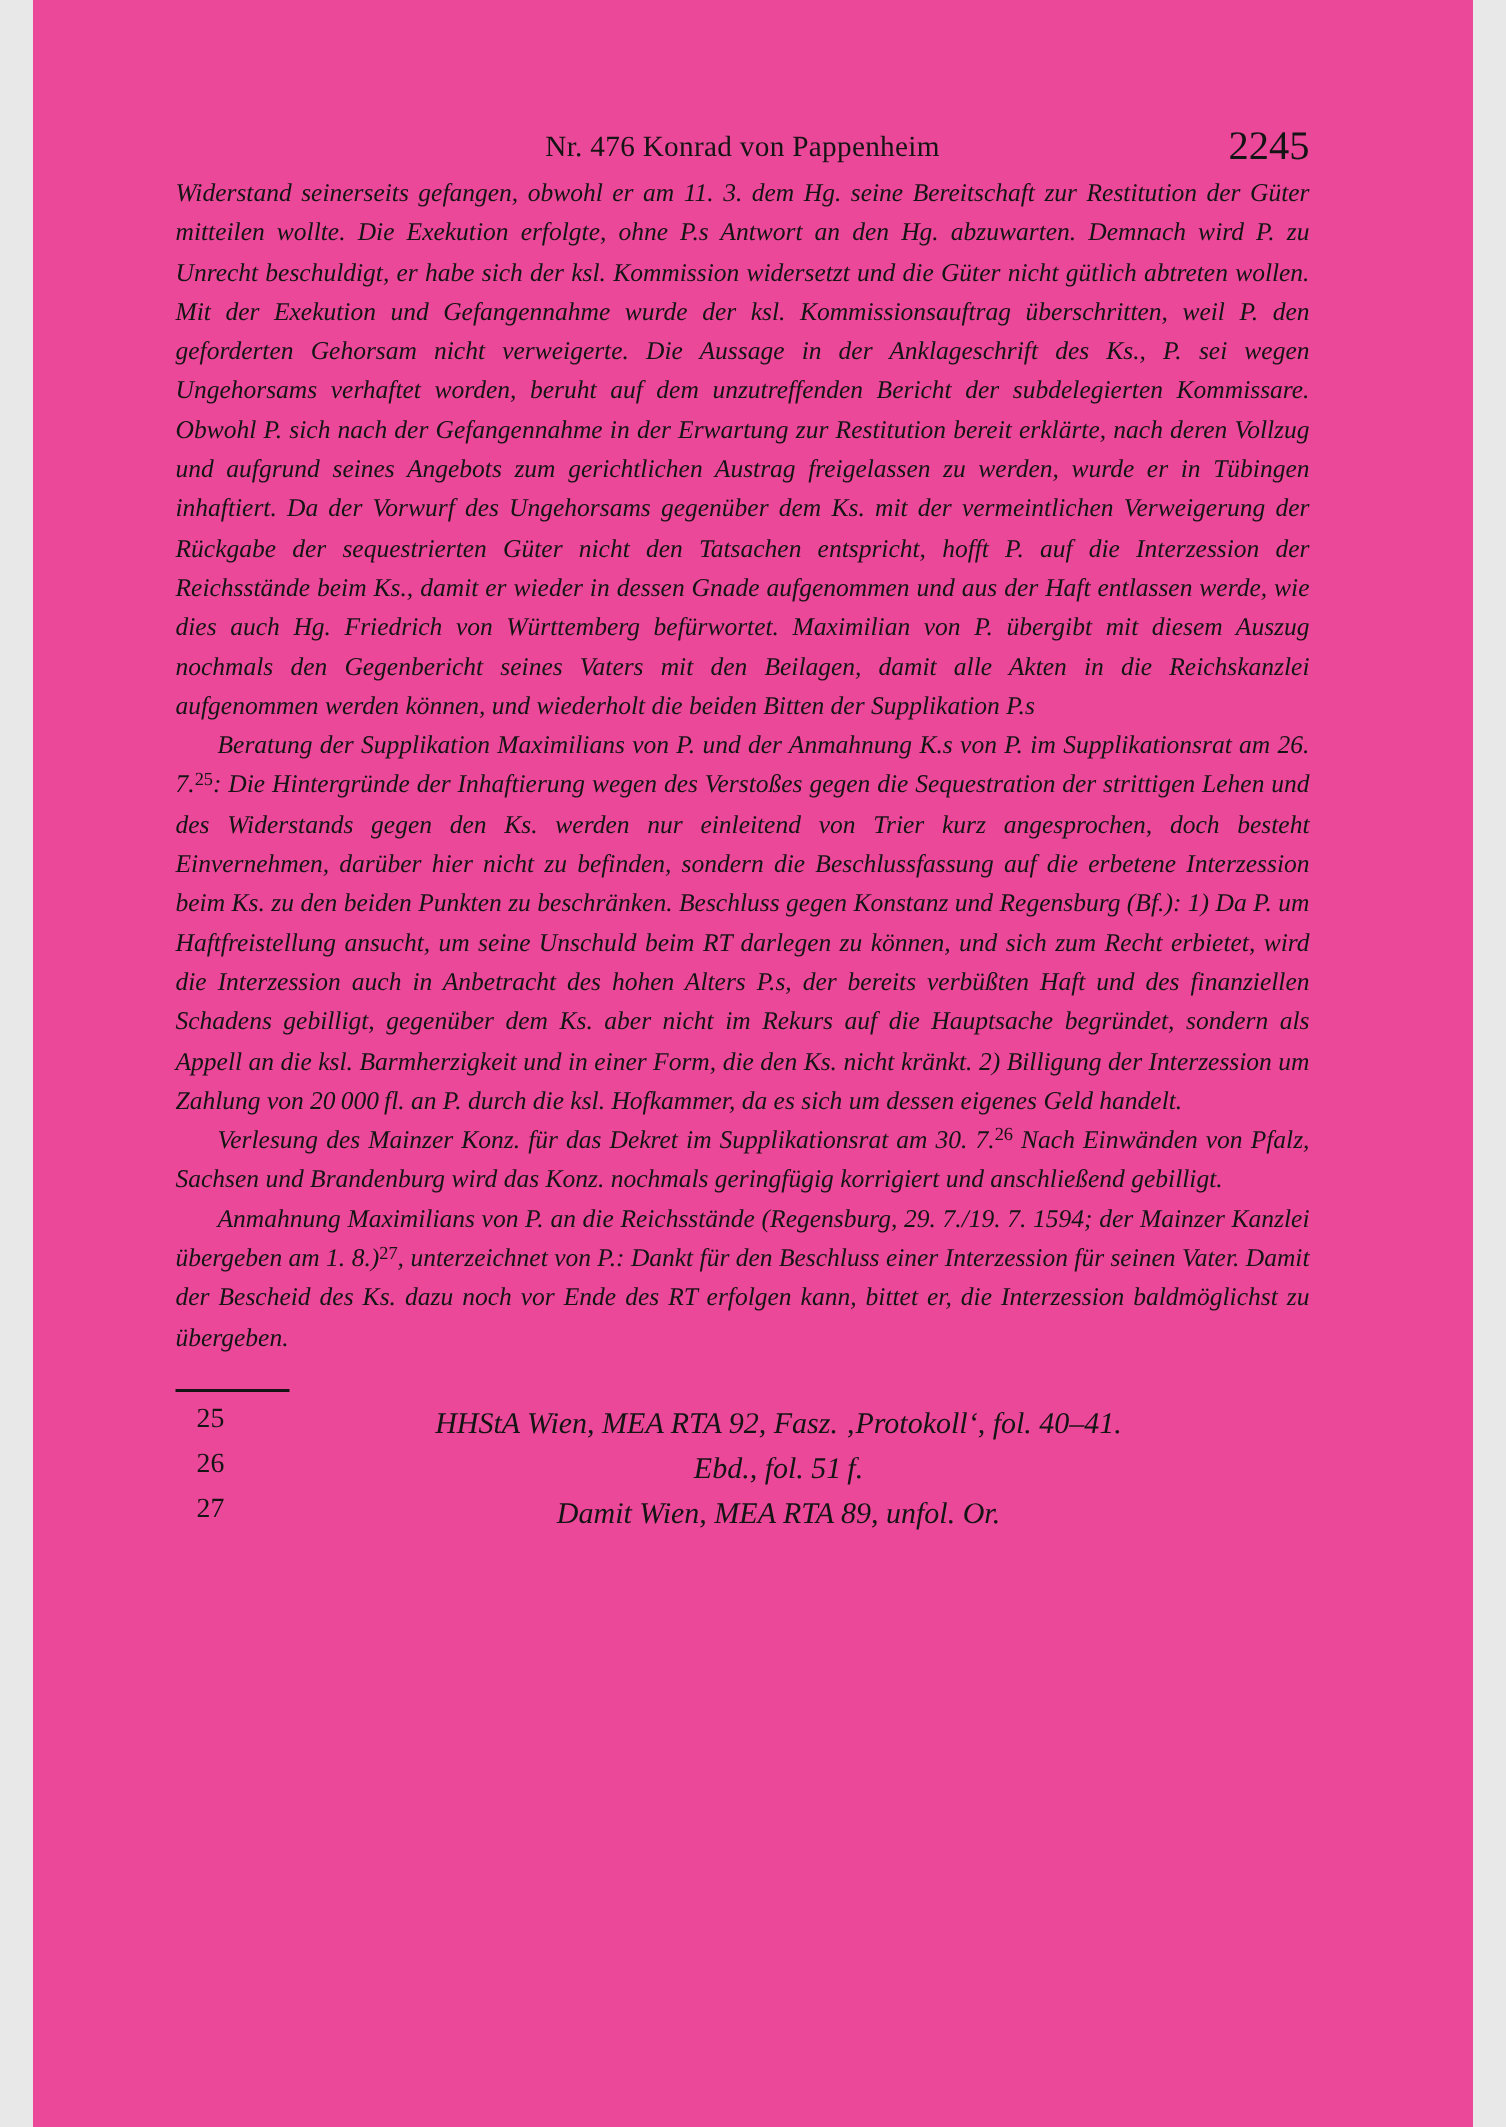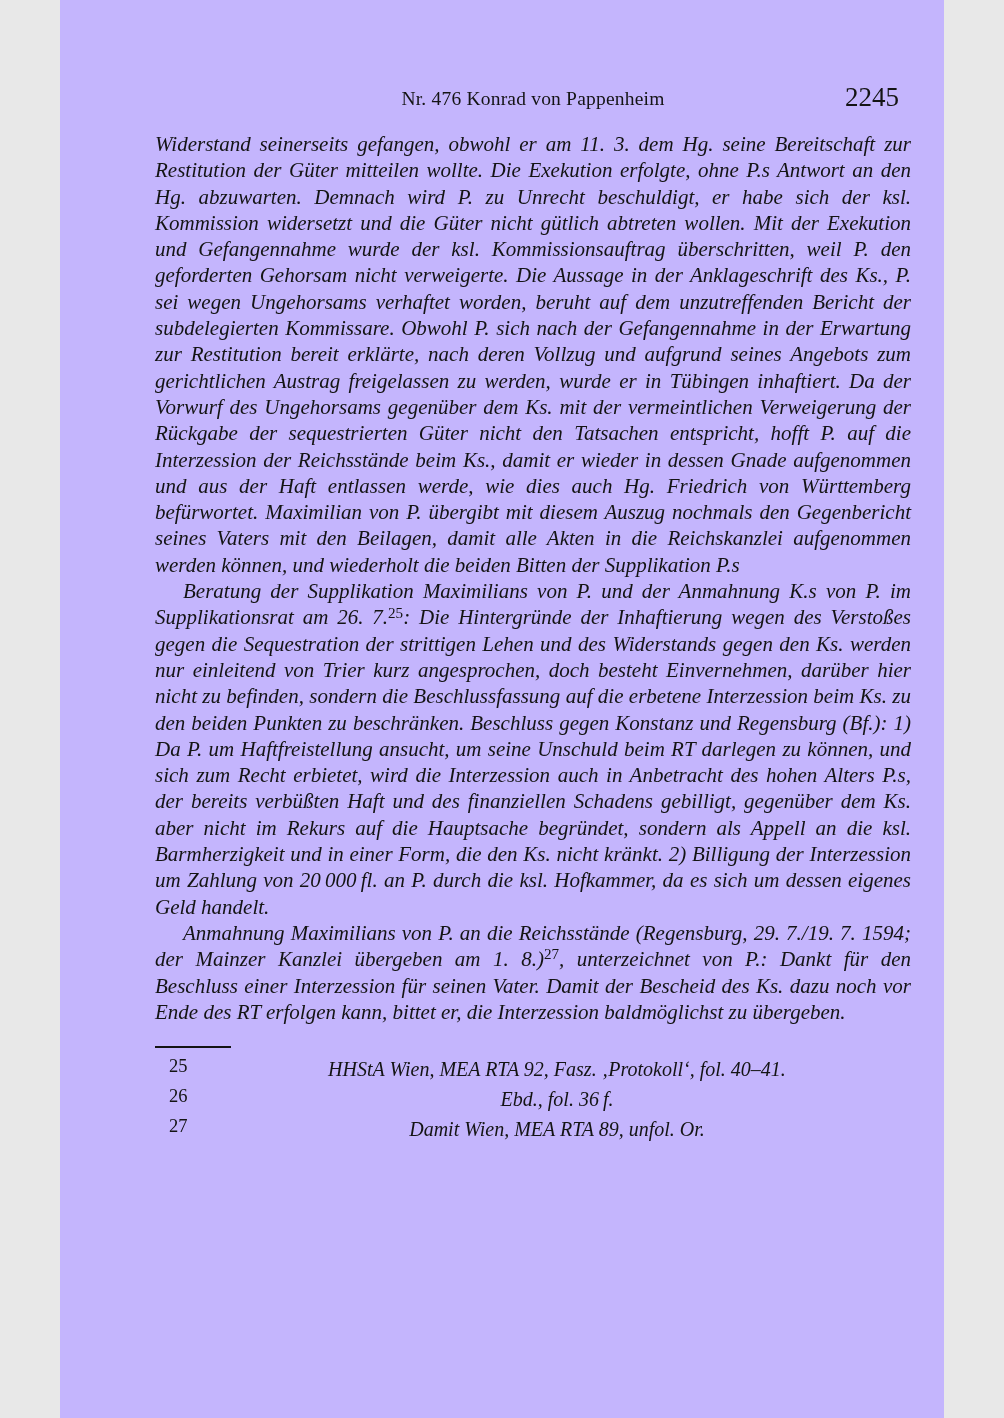--- a/index.html
+++ b/index.html
@@ -2,24 +2,24 @@
 <html lang="de"><head>
 <meta charset="utf-8">
 <style>
   html, body {
     margin: 0;
     padding: 0;
     background: #e8e8e8;
   }
   .page {
     position: relative;
-    width: 884px;
+    width: 960px;
     height: 1418px;
     margin: 0 auto;
-    background: #c4b5fd;
+    background: #ec4899;
     color: #141414;
     font-family: "Liberation Serif", "DejaVu Serif", serif;
     overflow: hidden;
     box-sizing: border-box;
   }
   .content {
     position: absolute;
     left: 95px;
     top: 0;
     width: 756px;
@@ -35,30 +35,30 @@
     right: 0;
     bottom: 0;
     text-align: center;
     font-size: 19.5px;
     font-style: normal;
     letter-spacing: 0.2px;
     white-space: nowrap;
   }
   .page-number {
     position: absolute;
-    right: 12px;
+    right: 0;
     bottom: -3px;
     font-size: 27px;
     font-style: normal;
     font-variant-numeric: oldstyle-nums;
   }
   .page-body {
-    margin-top: 21px;
+    margin-top: 6px;
     font-style: italic;
-    font-size: 21px;
+    font-size: 17px;
     line-height: 26.3px;
     text-align: justify;
     hyphens: none;
   }
   .page-body p {
     margin: 0;
     padding: 0;
   }
   .page-body p.indent {
     text-indent: 28px;
@@ -108,33 +108,34 @@
   <div class="content">
 
     <div class="running-header">
       <div class="running-title">Nr. 476 Konrad von Pappenheim</div>
       <div class="page-number">2245</div>
     </div>
 
     <div class="page-body">
       <p>Widerstand seinerseits gefangen, obwohl er am 11. 3. dem Hg. seine Bereitschaft zur Restitution der Güter mitteilen wollte. Die Exekution erfolgte, ohne P.s Antwort an den Hg. abzuwarten. Demnach wird P. zu Unrecht beschuldigt, er habe sich der ksl. Kommission widersetzt und die Güter nicht gütlich abtreten wollen. Mit der Exekution und Gefangennahme wurde der ksl. Kommissionsauftrag überschritten, weil P. den geforderten Gehorsam nicht verweigerte. Die Aussage in der Anklageschrift des Ks., P. sei wegen Ungehorsams verhaftet worden, beruht auf dem unzutreffenden Bericht der subdelegierten Kommissare. Obwohl P. sich nach der Gefangennahme in der Erwartung zur Restitution bereit erklärte, nach deren Vollzug und aufgrund seines Angebots zum gerichtlichen Austrag freigelassen zu werden, wurde er in Tübingen inhaftiert. Da der Vorwurf des Ungehorsams gegenüber dem Ks. mit der vermeintlichen Verweigerung der Rückgabe der sequestrierten Güter nicht den Tatsachen entspricht, hofft P. auf die Interzession der Reichsstände beim Ks., damit er wieder in dessen Gnade aufgenommen und aus der Haft entlassen werde, wie dies auch Hg. Friedrich von Württemberg befürwortet. Maximilian von P. übergibt mit diesem Auszug nochmals den Gegenbericht seines Vaters mit den Beilagen, damit alle Akten in die Reichskanzlei aufgenommen werden können, und wiederholt die beiden Bitten der Supplikation P.s</p>
       <p class="indent">Beratung der Supplikation Maximilians von P. und der Anmahnung K.s von P. im Supplikationsrat am 26. 7.<sup>25</sup>: Die Hintergründe der Inhaftierung wegen des Verstoßes gegen die Sequestration der strittigen Lehen und des Widerstands gegen den Ks. werden nur einleitend von Trier kurz angesprochen, doch besteht Einvernehmen, darüber hier nicht zu befinden, sondern die Beschlussfassung auf die erbetene Interzession beim Ks. zu den beiden Punkten zu beschränken. Beschluss gegen Konstanz und Regensburg (Bf.): 1) Da P. um Haftfreistellung ansucht, um seine Unschuld beim RT darlegen zu können, und sich zum Recht erbietet, wird die Interzession auch in Anbetracht des hohen Alters P.s, der bereits verbüßten Haft und des finanziellen Schadens gebilligt, gegenüber dem Ks. aber nicht im Rekurs auf die Hauptsache begründet, sondern als Appell an die ksl. Barmherzigkeit und in einer Form, die den Ks. nicht kränkt. 2) Billigung der Interzession um Zahlung von 20 000 fl. an P. durch die ksl. Hofkammer, da es sich um dessen eigenes Geld handelt.</p>
+      <p class="indent">Verlesung des Mainzer Konz. für das Dekret im Supplikationsrat am 30. 7.<sup>26</sup> Nach Einwänden von Pfalz, Sachsen und Brandenburg wird das Konz. nochmals geringfügig korrigiert und anschließend gebilligt.</p>
       <p class="indent">Anmahnung Maximilians von P. an die Reichsstände (Regensburg, 29. 7./19. 7. 1594; der Mainzer Kanzlei übergeben am 1. 8.)<sup>27</sup>, unterzeichnet von P.: Dankt für den Beschluss einer Interzession für seinen Vater. Damit der Bescheid des Ks. dazu noch vor Ende des RT erfolgen kann, bittet er, die Interzession baldmöglichst zu übergeben.</p>
     </div>
 
     <div class="footnotes">
       <div class="footnote-rule"></div>
 
       <div class="footnote">
         <span class="fn-num">25</span>
         <span class="fn-text">HHStA Wien, MEA RTA 92, Fasz. ‚Protokoll‘, fol. 40–41.</span>
       </div>
       <div class="footnote">
         <span class="fn-num">26</span>
-        <span class="fn-text">Ebd., fol. 36 f.</span>
+        <span class="fn-text">Ebd., fol. 51 f.</span>
       </div>
       <div class="footnote">
         <span class="fn-num">27</span>
         <span class="fn-text">Damit Wien, MEA RTA 89, unfol. Or.</span>
       </div>
     </div>
 
   </div>
 </div>
 

